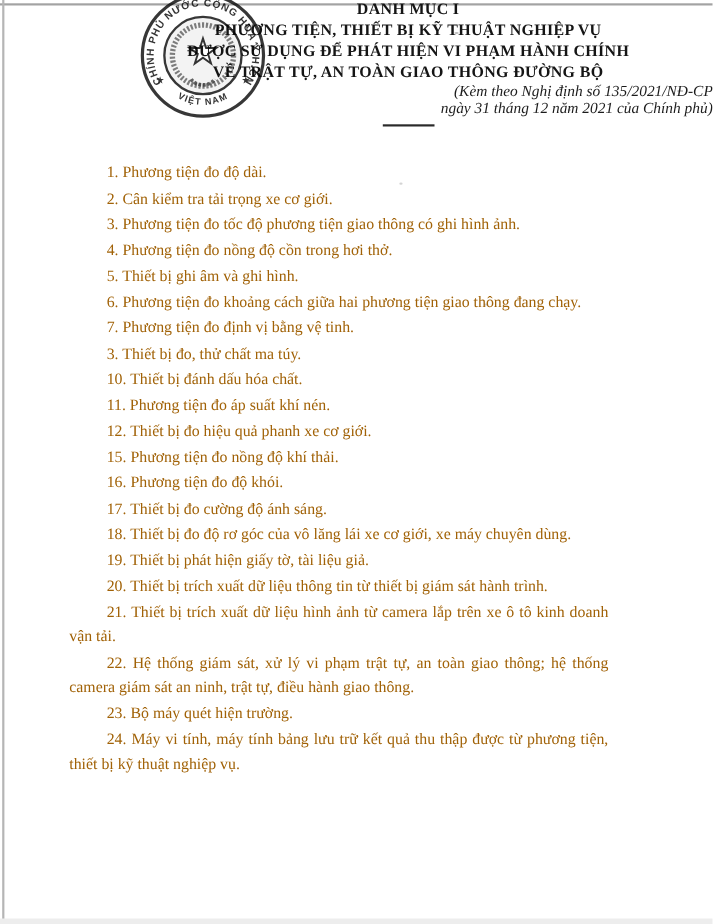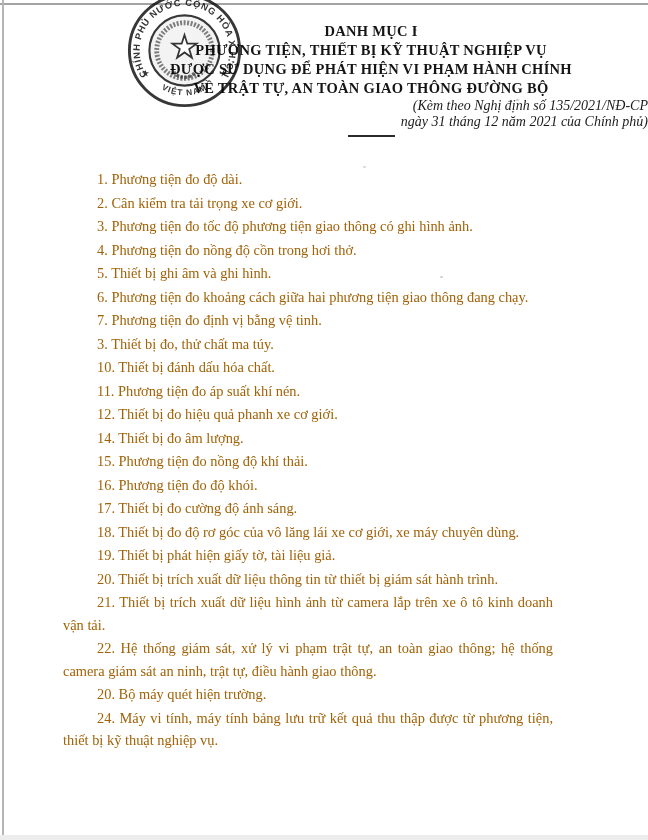--- a/index.html
+++ b/index.html
@@ -6,21 +6,21 @@
   html, body { background: #ffffff; }
   body { width: 648px; height: 840px; font-family: "Liberation Serif", serif; }
   .page {
     position: relative; width: 648px; height: 840px;
     background: #ffffff; overflow: hidden; color: #1b1b1b;
   }
   .edge-top  { position: absolute; top: 3px; left: 0; width: 648px; height: 2px; background: #a3a3a3; }
   .edge-left { position: absolute; top: 0; left: 2px; width: 2px; height: 840px; background: #b5b5b5; }
   .edge-bottom { position: absolute; bottom: 0; left: 0; width: 648px; height: 5px; background: #ededed; }
 
-  .header { padding-top: 22px; padding-left: 46px; text-align: center; position: relative; z-index: 1; margin-left: 48px; }
+  .header { padding-left: 46px; text-align: center; position: relative; z-index: 1; margin-left: 48px; }
   .h-title, .h-line {
     font-weight: bold; font-size: 14.5px; line-height: 19px; letter-spacing: 0.3px;
     color: #151515;
   }
   .h-italic { font-style: italic; font-size: 14px; line-height: 16px; color: #1b1b1b; text-align: right; }
   .h-divider { width: 47px; border-top: 2px solid #2a2a2a; margin: 5px auto 0; }
 
   .doc-body {
     position: relative; z-index: 1;
     margin: 31px 0 0 63px; width: 490px;
@@ -92,26 +92,25 @@
       <p class="item">2. Cân kiểm tra tải trọng xe cơ giới.</p>
       <p class="item">3. Phương tiện đo tốc độ phương tiện giao thông có ghi hình ảnh.</p>
       <p class="item">4. Phương tiện đo nồng độ cồn trong hơi thở.</p>
       <p class="item">5. Thiết bị ghi âm và ghi hình.</p>
       <p class="item">6. Phương tiện đo khoảng cách giữa hai phương tiện giao thông đang chạy.</p>
       <p class="item">7. Phương tiện đo định vị bằng vệ tinh.</p>
       <p class="item">3. Thiết bị đo, thử chất ma túy.</p>
       <p class="item">10. Thiết bị đánh dấu hóa chất.</p>
       <p class="item">11. Phương tiện đo áp suất khí nén.</p>
       <p class="item">12. Thiết bị đo hiệu quả phanh xe cơ giới.</p>
-      <p class="item">14. Thiết bị đo âm lượng.</p>
       <p class="item">15. Phương tiện đo nồng độ khí thải.</p>
       <p class="item">16. Phương tiện đo độ khói.</p>
       <p class="item">17. Thiết bị đo cường độ ánh sáng.</p>
       <p class="item">18. Thiết bị đo độ rơ góc của vô lăng lái xe cơ giới, xe máy chuyên dùng.</p>
       <p class="item">19. Thiết bị phát hiện giấy tờ, tài liệu giả.</p>
       <p class="item">20. Thiết bị trích xuất dữ liệu thông tin từ thiết bị giám sát hành trình.</p>
       <p class="item">21. Thiết bị trích xuất dữ liệu hình ảnh từ camera lắp trên xe ô tô kinh doanh vận tải.</p>
       <p class="item">22. Hệ thống giám sát, xử lý vi phạm trật tự, an toàn giao thông; hệ thống camera giám sát an ninh, trật tự, điều hành giao thông.</p>
-      <p class="item">20. Bộ máy quét hiện trường.</p>
+      <p class="item">23. Bộ máy quét hiện trường.</p>
       <p class="item">24. Máy vi tính, máy tính bảng lưu trữ kết quả thu thập được từ phương tiện, thiết bị kỹ thuật nghiệp vụ.</p>
     </div>
 
 </div>
 
 </body></html>

